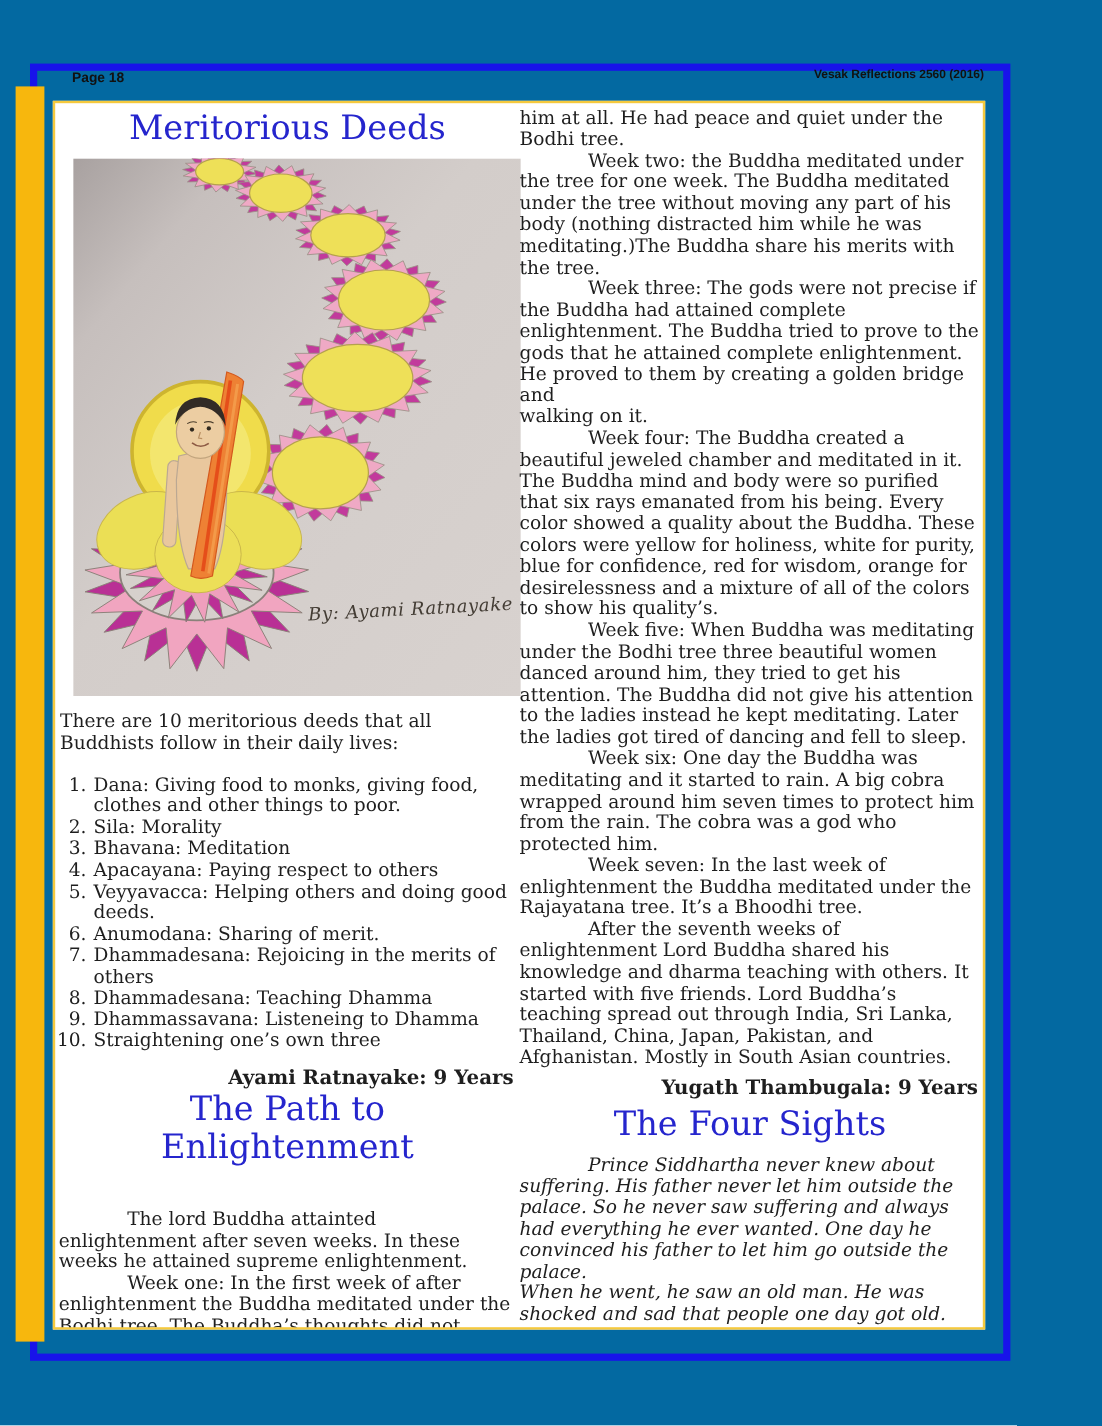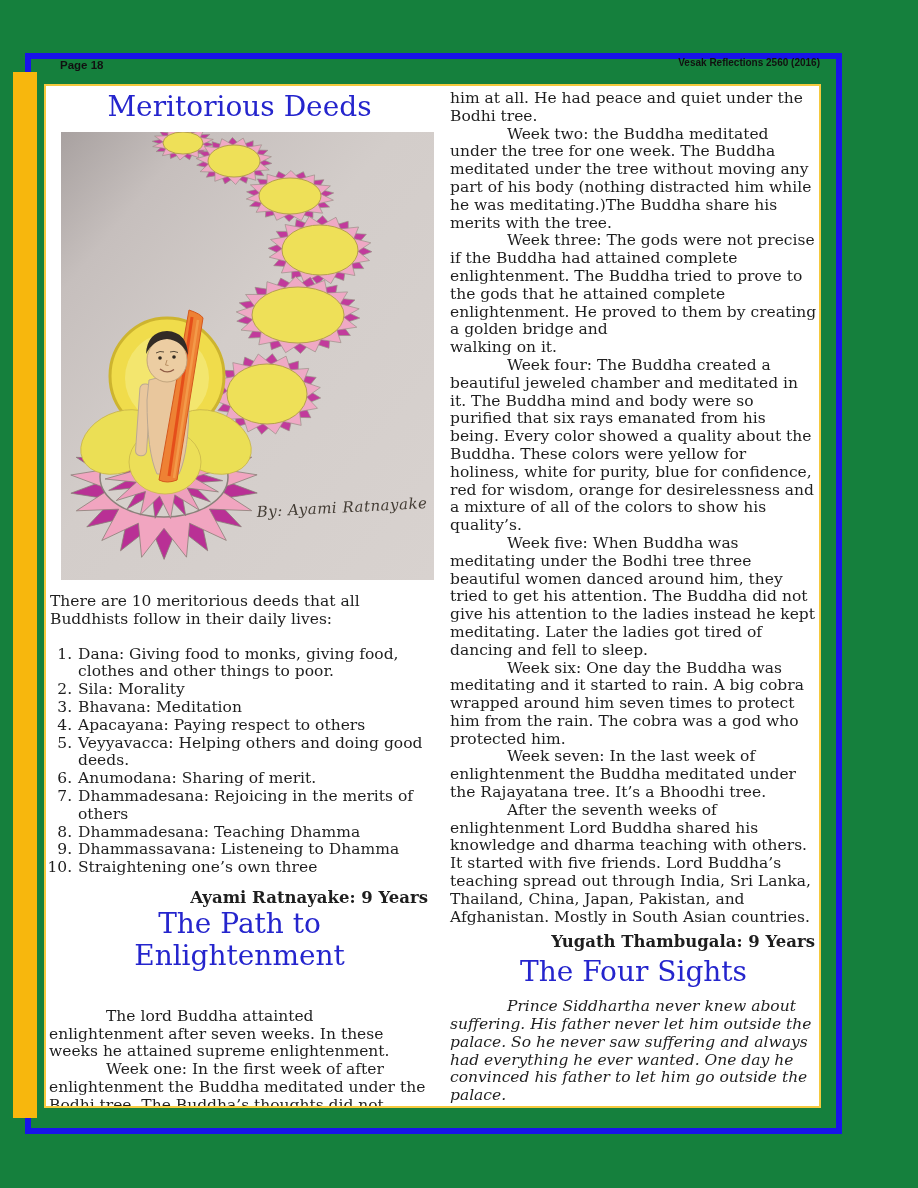--- a/index.html
+++ b/index.html
@@ -1,28 +1,28 @@
 <!DOCTYPE html>
 <html style="--frame_blue: #1813ea; --gold: #f7b70d; --box_border: #f5c93e; --heading_blue: #2525cd;"><head>
 <meta charset="utf-8">
 <style>
   html,body{margin:0;padding:0;background:#fff;}
-  .page{position:relative;width:918px;height:1188px;background:#15803d;overflow:hidden;
+  .page{position:relative;width:918px;height:1188px;background:#0369a1;overflow:hidden;
         font-family:"DejaVu Serif","Liberation Serif",serif;color:#1e1e1e;}
   .blue-frame{position:absolute;left:25px;top:53px;width:817px;height:1081px;
               border:6px solid var(--frame_blue,#1813ea);box-sizing:border-box;z-index:1;}
   .gold-bar{position:absolute;left:13px;top:72px;width:24px;height:1046px;
             background:var(--gold,#f7b70d);z-index:2;}
   .page-label{position:absolute;left:60px;top:59px;font-family:"Liberation Sans",sans-serif;
               font-weight:bold;font-size:11.5px;color:#111;z-index:4;}
   .header-right{position:absolute;right:98px;top:57px;font-family:"Liberation Sans",sans-serif;
               font-weight:bold;font-size:10px;color:#111;z-index:4;}
   .content-box{position:absolute;left:44px;top:84px;width:777px;height:1024px;box-sizing:border-box;
                border:2px solid var(--box_border,#f5c93e);background:#fff;z-index:3;
-               padding:3px 2px 0 3px;display:grid;grid-template-columns:381px 1fr;column-gap:20px;
+               padding:3px 2px 0 3px;display:grid;grid-template-columns:381px 1fr;column-gap:3px;
                font-size:15.5px;line-height:17.8px;overflow:hidden;}
   .col{min-width:0;}
   h1,h2{font-weight:normal;color:var(--heading_blue,#2525cd);text-align:center;
         font-size:28px;line-height:32px;margin:0;}
   h1{margin-top:2px;}
   .photo{width:373px;height:448px;margin:9px 0 0 12px;}
   .photo svg{display:block;width:100%;height:100%;}
   .intro{margin:13px 0 0 1px;}
   ol.deeds{margin:17px 0 0 1px;padding:0 0 0 27px;}
   ol.deeds li{margin:0;padding-left:1px;}

